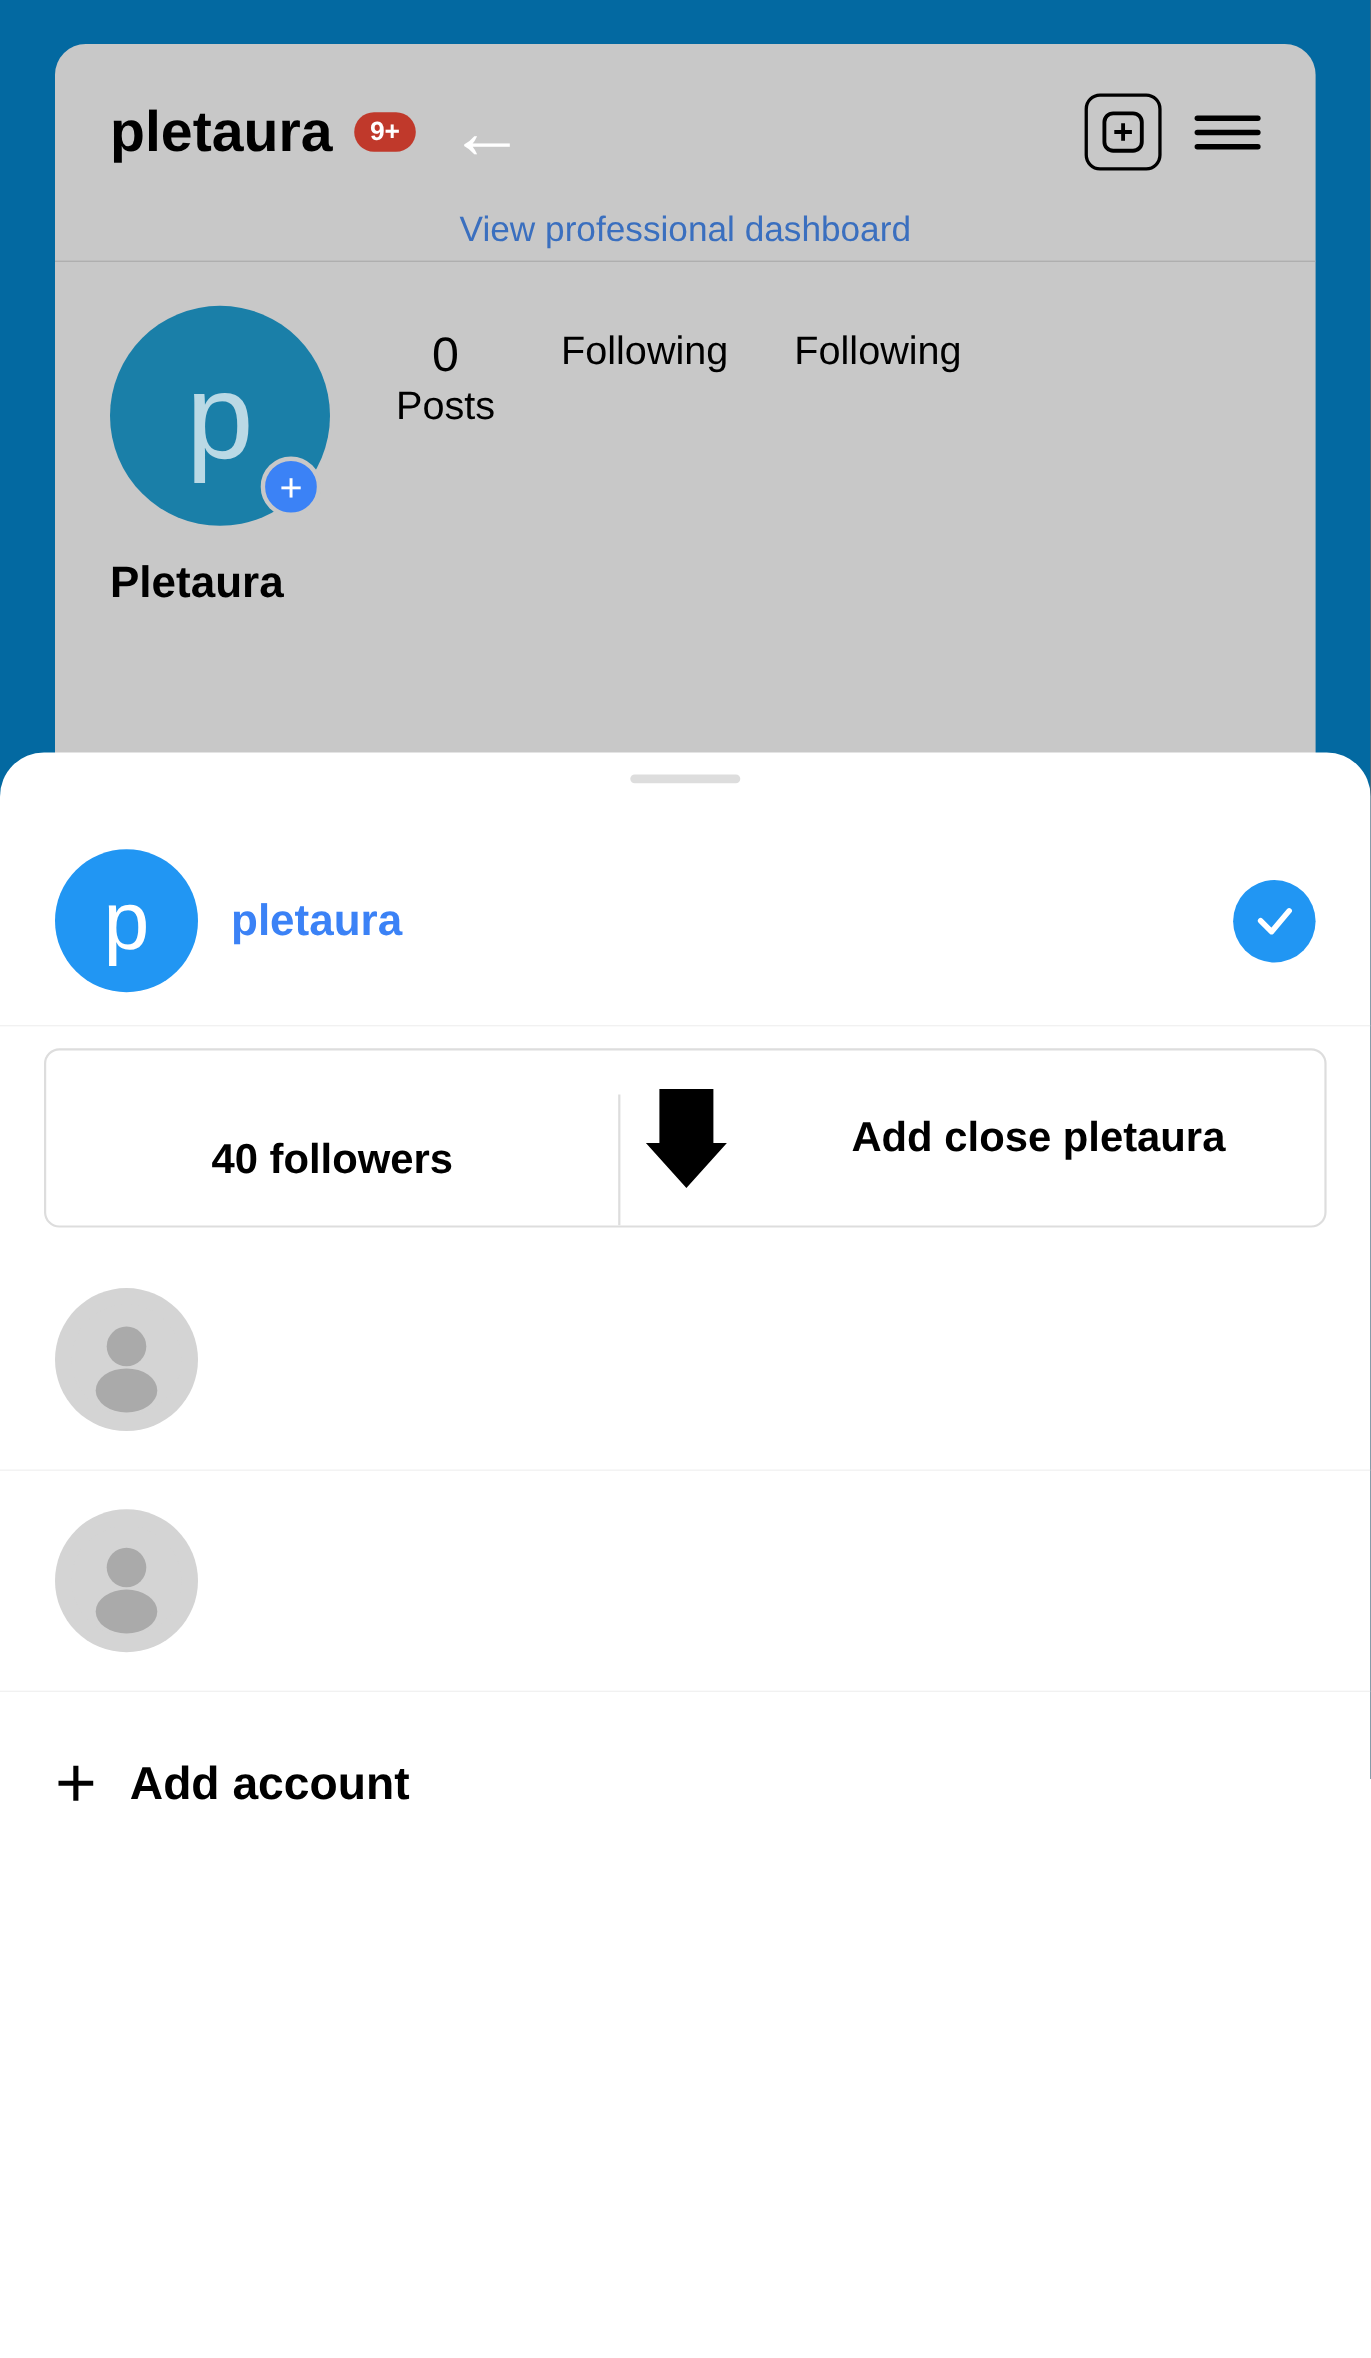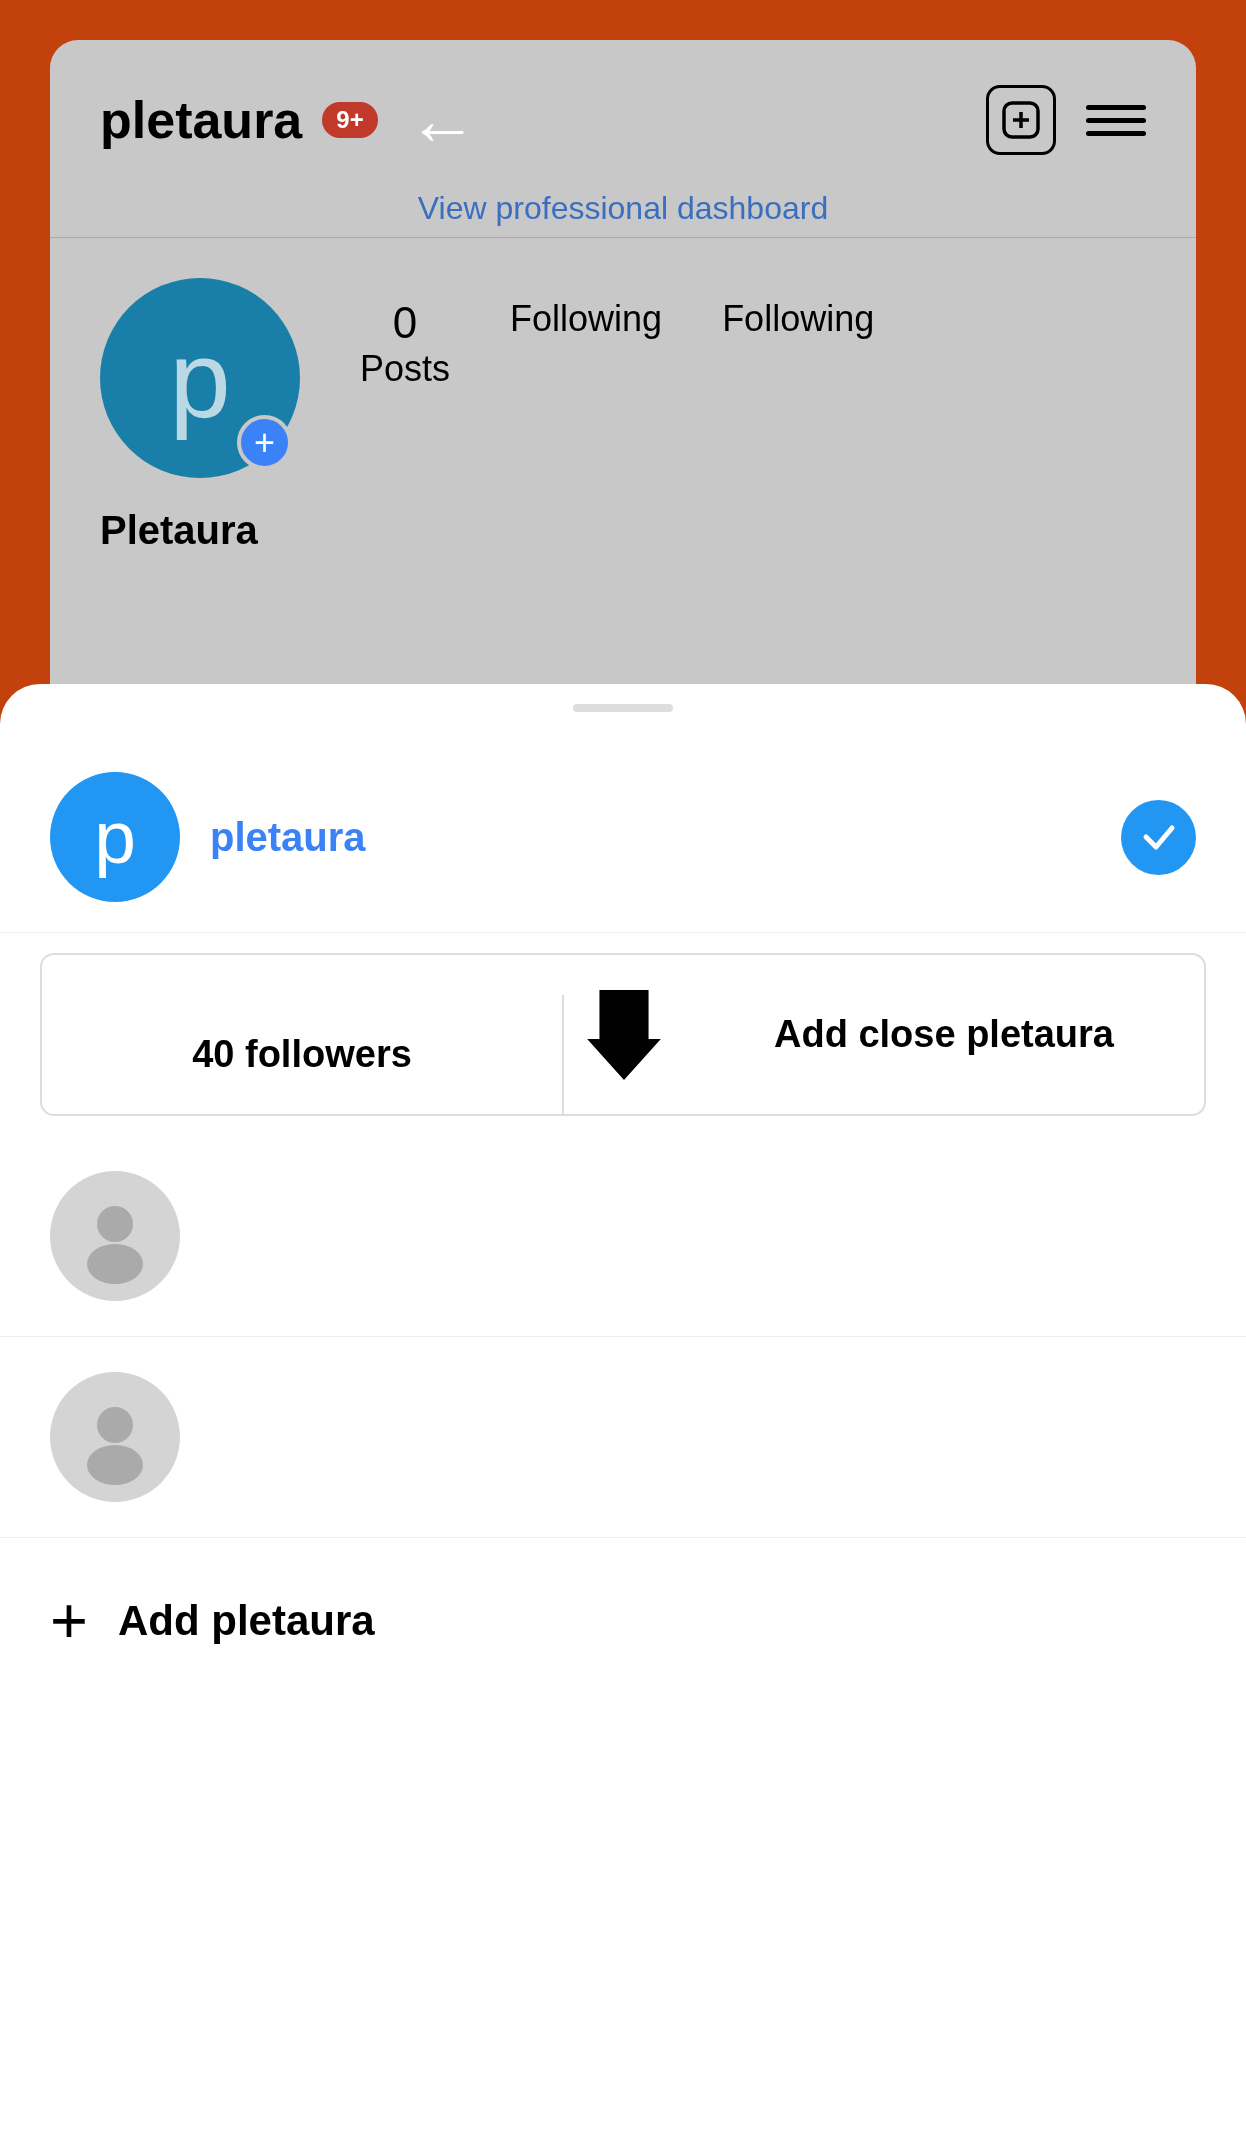--- a/index.html
+++ b/index.html
@@ -11,21 +11,21 @@
       overflow: hidden;
       position: relative;
     }
 
     
     .bg-screen {
       position: absolute;
       top: 0; left: 0;
       width: 100%;
       height: 100%;
-      background: #c2410c;
+      background: #0369a1;
     }
 
     .profile-card {
       position: absolute;
       top: 40px;
       left: 50px;
       right: 50px;
       background: #c8c8c8;
       border-radius: 28px;
       padding: 0;
@@ -483,18 +483,18 @@
           <circle cx="50" cy="50" r="50" fill="#d4d4d4"></circle>
           <circle cx="50" cy="38" r="18" fill="#aaa"></circle>
           <ellipse cx="50" cy="78" rx="28" ry="20" fill="#aaa"></ellipse>
         </svg>
       </div>
       <span class="user-name"></span>
     </div>
 
     <div class="add-account-row">
       <span class="add-account-plus">+</span>
-      <span class="add-account-label">Add pletaura</span>
+      <span class="add-account-label">Add account</span>
     </div>
 
   </div>
 
 </div>
 
 </body></html>

